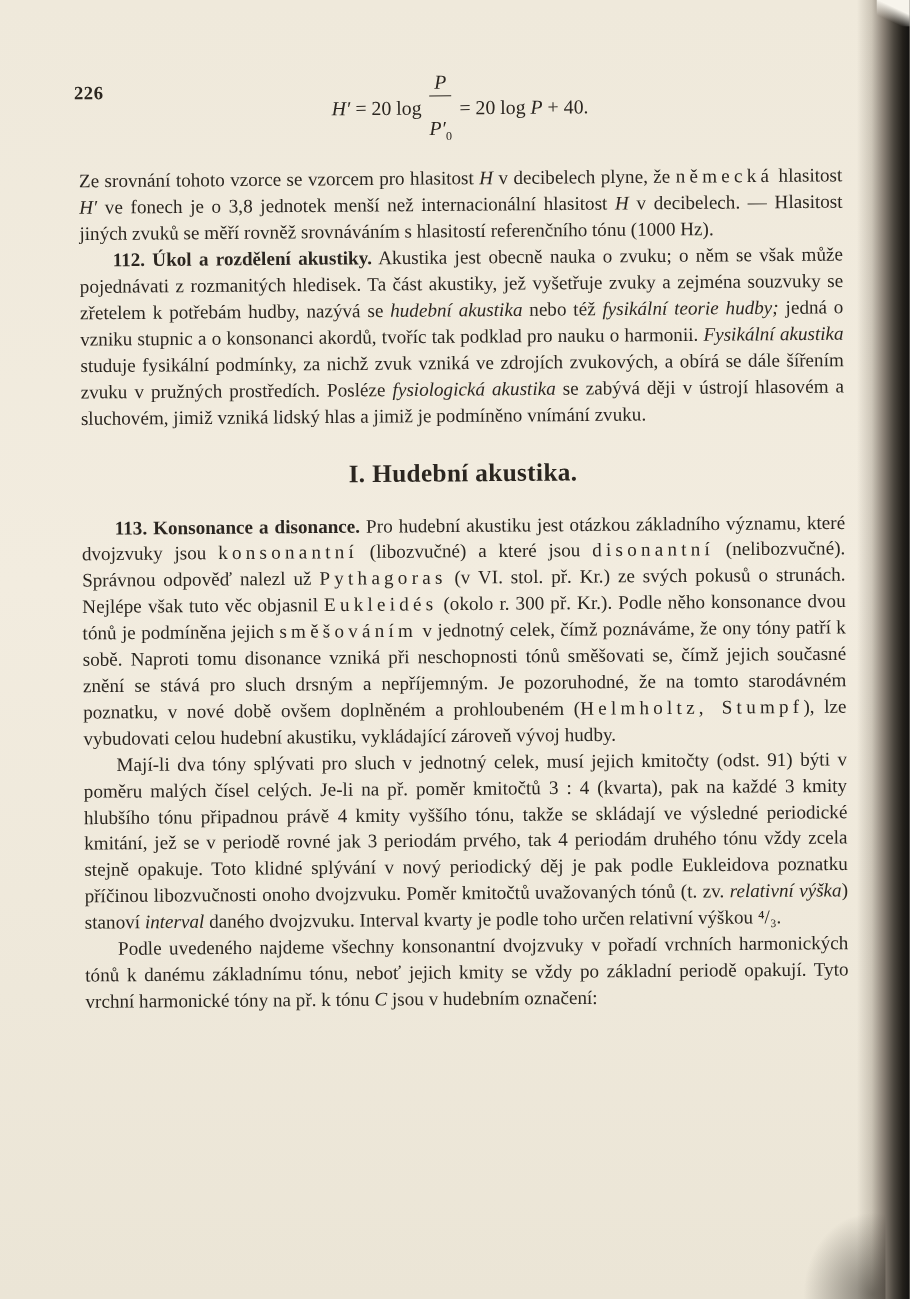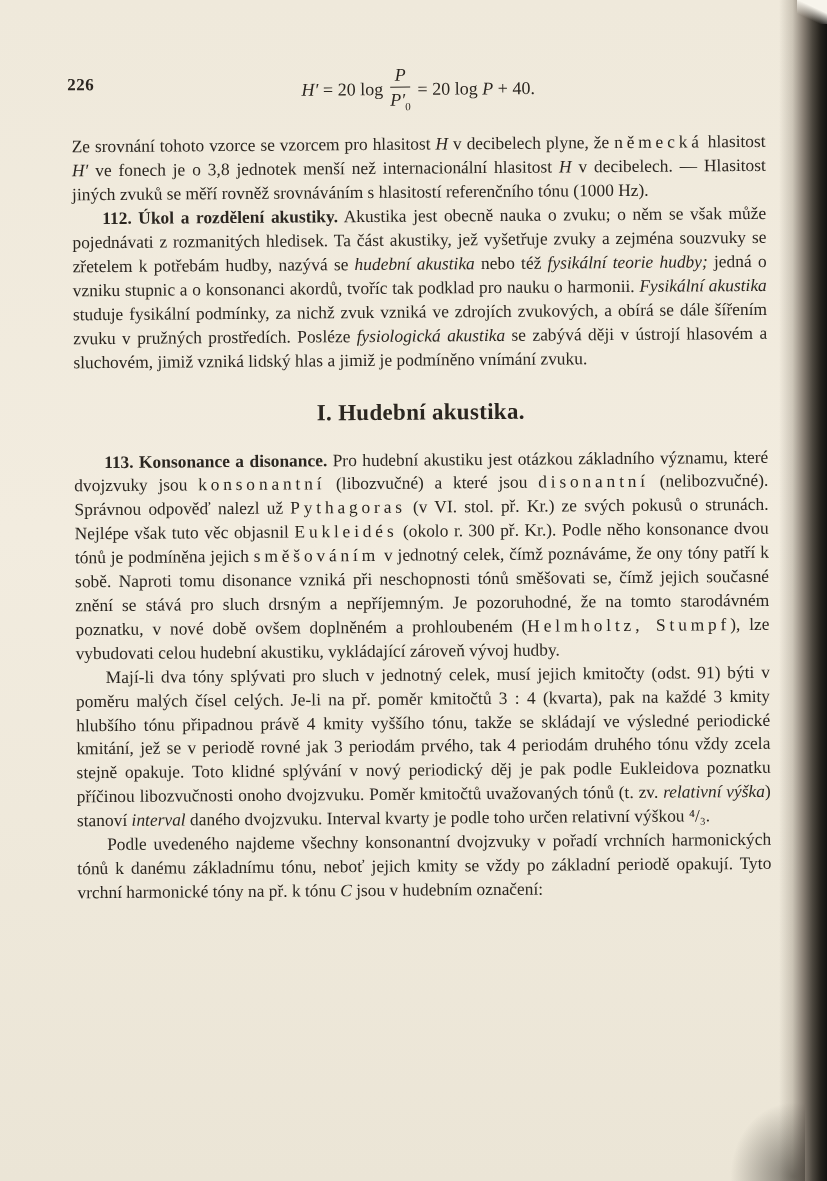--- a/index.html
+++ b/index.html
@@ -46,21 +46,21 @@
   }
   .fvar { font-style: italic; }
   .frac {
     display: inline-block; vertical-align: middle;
     text-align: center; margin: 0 7px 4px 7px;
   }
   .fnum {
     display: block; padding: 0 4px 1px;
     border-bottom: 1.4px solid #2b2620; line-height: 1.15;
   }
-  .fden { display: block; line-height: 1.2; padding-top: 2px; }
+  .fden { display: block; line-height: 1.2; padding-top: 19px; }
   .fsub { font-size: 11px; font-style: normal; }
   .text-blocks { }
   .para {
     margin: 0; text-align: justify;
     font-size: 17.4px; line-height: 23.9px;
   }
   .para.indent { text-indent: 30px; }
   .it { font-style: italic; }
   .bd { font-weight: 700; }
   .spc { letter-spacing: 0.22em; }

